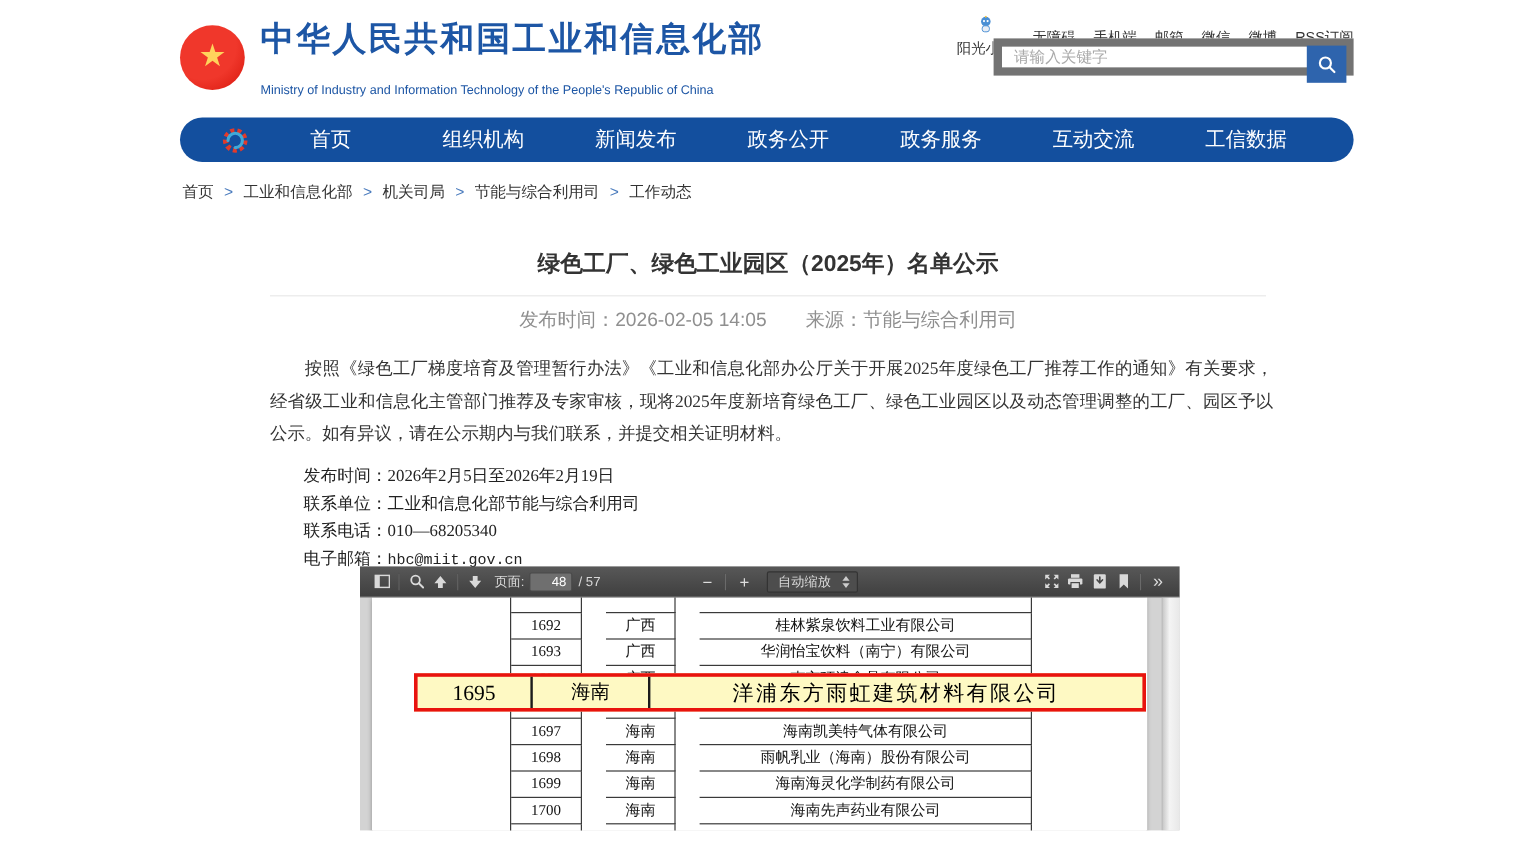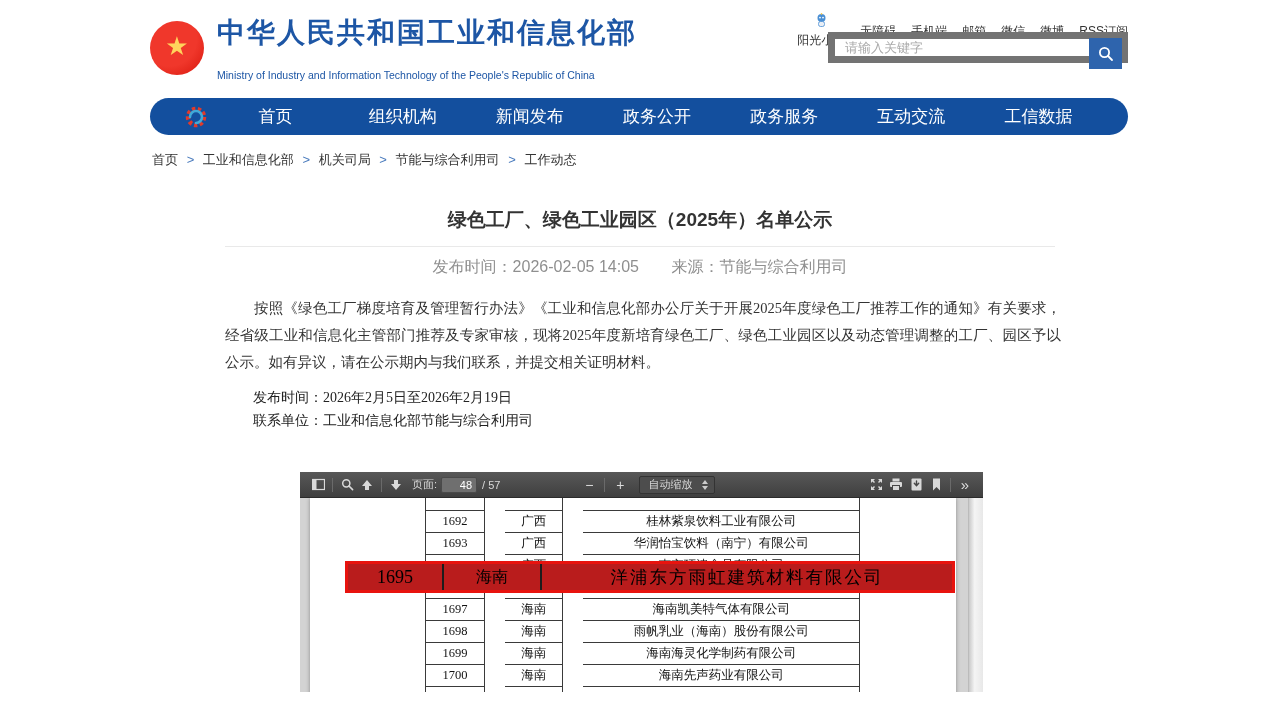--- a/index.html
+++ b/index.html
@@ -62,21 +62,21 @@
   .pdf-page { position:absolute; left:10px; top:0; width:646px; height:210px; background:#fff; box-shadow:0 0 4px rgba(0,0,0,.35); }
   .pdf-scrollbar { position:absolute; right:0; top:0; bottom:0; width:15px; background:linear-gradient(90deg,#c9c9c9,#f4f4f4 40%,#e8e8e8); border-left:1px solid #bbb; cursor:pointer; }
 
   .doc-table { position:absolute; left:115px; top:-10px; width:435px; font-family:"Liberation Serif", serif; color:#111; border-left:1px solid #3a3a3a; border-top:1px solid #3a3a3a; }
   .doc-row { display:flex; height:22px;gap:20px; }
   .doc-row > div { border-right:1px solid #3a3a3a; border-bottom:1px solid #3a3a3a; display:flex; align-items:center; justify-content:center; font-size:12.5px; overflow:hidden; white-space:nowrap; }
   .c-no { width:65px; }
   .c-prov { width:64px; }
   .c-comp { width:304px; }
 
-  .hl-overlay { position:absolute; left:45px; top:63px; width:610px; height:32px; background:#b91c1c; border:3px solid #e8130e; display:flex; font-family:"Liberation Serif", serif; color:#000; z-index:5; }
+  .hl-overlay { position:absolute; left:45px; top:63px; width:610px; height:32px; background:#fef9c3; border:3px solid #e8130e; display:flex; font-family:"Liberation Serif", serif; color:#000; z-index:5; }
   .hl-overlay > div { display:flex; align-items:center; justify-content:center; white-space:nowrap; }
   .hl-no { width:96px; font-size:18px; border-right:2px solid #1c1c1c; }
   .hl-prov { width:98px; font-size:16px; border-right:2px solid #1c1c1c; }
   .hl-comp { flex:1; font-size:17.5px; letter-spacing:2px; }
 
   svg { display:block; }
 </style>
 </head>
 <body>
 
@@ -161,20 +161,26 @@
 <div class="art-divider"></div>
 <div class="art-meta">
   <span>发布时间：2026-02-05 14:05</span>
   <span>来源：节能与综合利用司</span>
 </div>
 <div class="art-body">按照《绿色工厂梯度培育及管理暂行办法》《工业和信息化部办公厅关于开展2025年度绿色工厂推荐工作的通知》有关要求，经省级工业和信息化主管部门推荐及专家审核，现将2025年度新培育绿色工厂、绿色工业园区以及动态管理调整的工厂、园区予以公示。如有异议，请在公示期内与我们联系，并提交相关证明材料。</div>
 
 <div class="contact">
   <div>发布时间：2026年2月5日至2026年2月19日</div>
   <div>联系单位：工业和信息化部节能与综合利用司</div>
+  <div>
+    <span>联系电话：</span><span>010—68205340</span>
+  </div>
+  <div>
+    <span>电子邮箱：</span><span class="mono">hbc@miit.gov.cn</span>
+  </div>
 </div>
 
 <div class="pdf">
   <div class="pdf-toolbar">
     <span class="tb-btn">
       <svg width="13" height="13" viewBox="0 0 13 13">
           <rect x="0.5" y="1.5" width="12" height="10" fill="none" stroke="#d9d9d9" stroke-width="1.2"></rect>
           <rect x="0.5" y="1.5" width="4" height="10" fill="#d9d9d9"></rect>
         </svg>
     </span>

